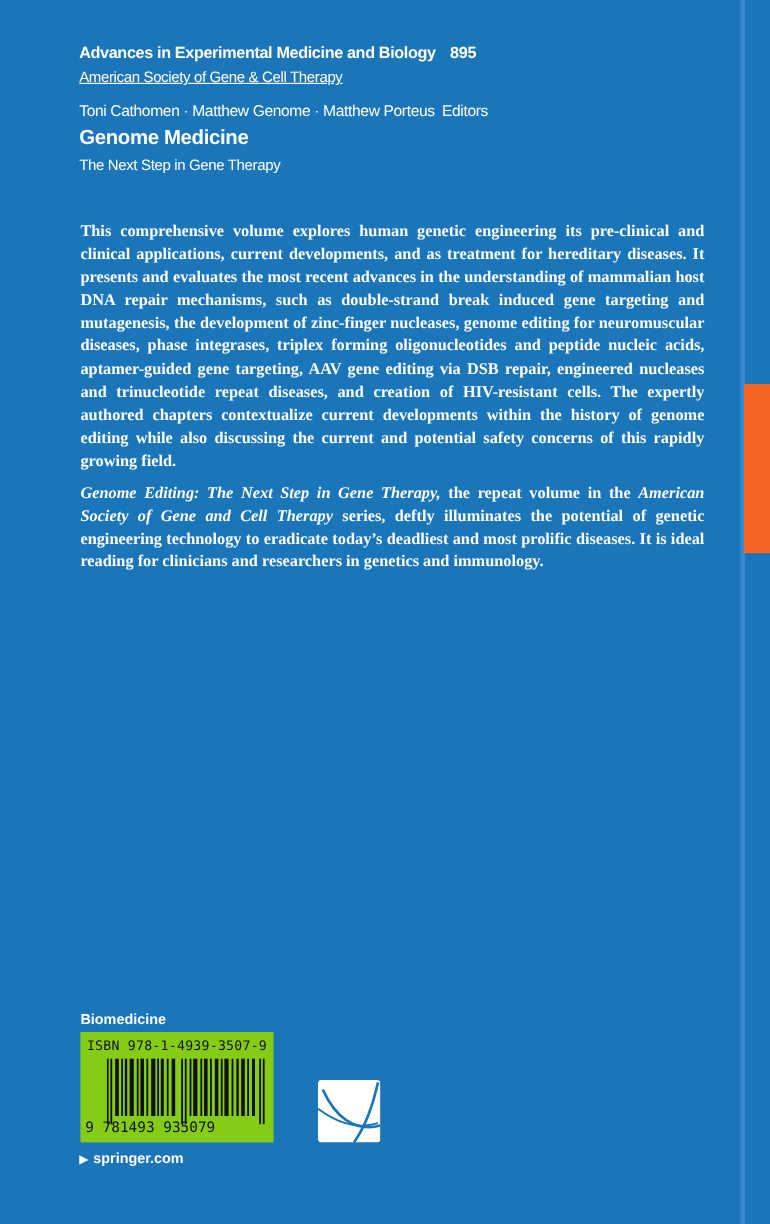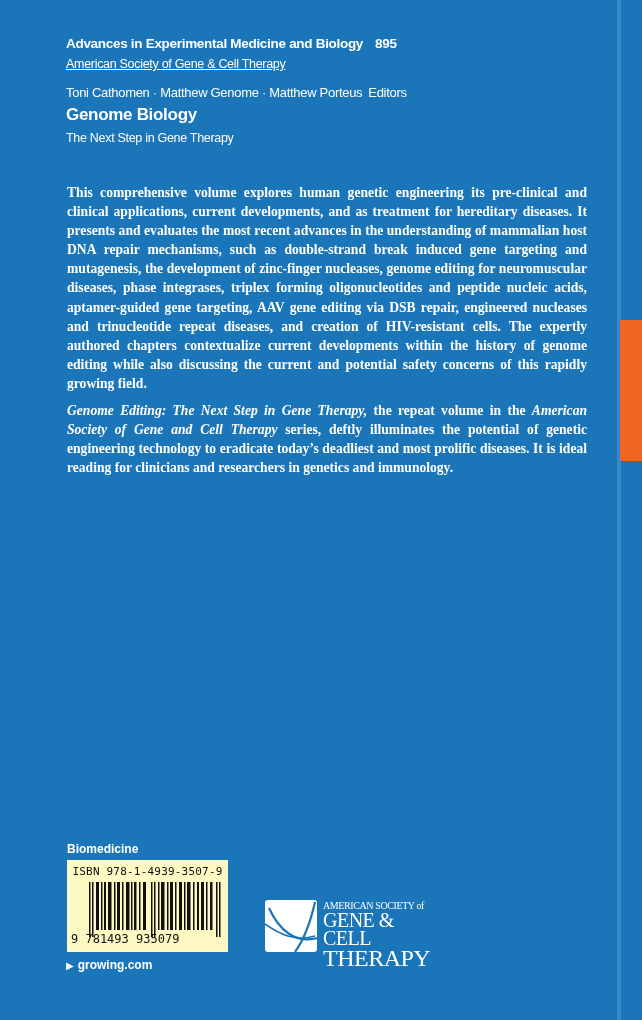--- a/index.html
+++ b/index.html
@@ -11,21 +11,21 @@
   #society { position:absolute; left:66px; top:57px; font-size:12.5px; letter-spacing:-0.3px;text-decoration:underline; }
   #editors { position:absolute; left:66px; top:85px; font-size:13px; letter-spacing:-0.3px; }
   #editors .role { margin-left:6px; }
   #title { position:absolute; left:66px; top:105px; font-size:17px; font-weight:bold; letter-spacing:-0.3px; }
   #subtitle { position:absolute; left:66px; top:131px; font-size:12.5px; letter-spacing:-0.3px;text-align:center; }
   #blurb { position:absolute; left:67px; top:183px; width:520px; font-size:13.6px; line-height:19.1px; text-align:justify;font-weight:bold; }
   #blurb p { margin:0 0 8px 0; }
   .crease { position:absolute; left:617px; top:0; width:4px; height:1020px; background:#3a86cc; }
   .tab { position:absolute; left:620px; top:320px; width:22px; height:141px; background:#f26522; }
   #category { position:absolute; left:67px; top:842px; font-size:12px; font-weight:bold; }
-  .barcode-box { position:absolute; left:67px; top:860px; width:161px; height:92px; background:#fef9c3; }
+  .barcode-box { position:absolute; left:67px; top:860px; width:161px; height:92px; background:#84cc16; }
   .isbn { position:absolute; left:0; top:5px; width:161px; text-align:center; font-family:"DejaVu Sans Mono", monospace; font-size:11px; color:#111; letter-spacing:0.2px; }
   .bars { position:absolute; left:22px; top:22px; width:132px; height:55px; }
   .digits { position:absolute; left:4px; top:72px; width:152px; font-family:"DejaVu Sans Mono", monospace; font-size:12px; color:#111; }
   #springer { position:absolute; left:66px; top:958px; font-size:12px; font-weight:bold; }
   #springer .arrow { font-size:10px; margin-right:4px; }
   .logo { position:absolute; left:265px; top:900px; width:178px; height:54px; }
   .logo-icon { position:absolute; left:0; top:0; width:52px; height:52px; }
   .logo-text { position:absolute; left:58px; top:0; }
   .logo-l1 { font-size:10px; letter-spacing:-0.4px; line-height:11px; }
   .logo-l2 { font-size:20px; line-height:18px; letter-spacing:-0.5px; }
@@ -35,21 +35,21 @@
 <body>
 
 <div>
   <div id="series" class="sans">
     <span>Advances in Experimental Medicine and Biology</span><span class="num">895</span>
   </div>
   <div id="society" class="sans">American Society of Gene &amp; Cell Therapy</div>
   <div id="editors" class="sans">
     <span>Toni Cathomen · Matthew Genome · Matthew Porteus</span><span class="role">Editors</span>
   </div>
-  <div id="title" class="sans">Genome Biology</div>
+  <div id="title" class="sans">Genome Medicine</div>
   <div id="subtitle" class="sans">The Next Step in Gene Therapy</div>
 
   <div id="blurb" class="serif">
     <p>This comprehensive volume explores human genetic engineering its pre-clinical and clinical applications, current developments, and as treatment for hereditary diseases. It presents and evaluates the most recent advances in the understanding of mammalian host DNA repair mechanisms, such as double-strand break induced gene targeting and mutagenesis, the development of zinc-finger nucleases, genome editing for neuromuscular diseases, phase integrases, triplex forming oligonucleotides and peptide nucleic acids, aptamer-guided gene targeting, AAV gene editing via DSB repair, engineered nucleases and trinucleotide repeat diseases, and creation of HIV-resistant cells. The expertly authored chapters contextualize current developments within the history of genome editing while also discussing the current and potential safety concerns of this rapidly growing field.</p>
     <p><i>Genome Editing: The Next Step in Gene Therapy,</i><span> the repeat volume in the </span><i>American Society of Gene and Cell Therapy</i><span> series, deftly illuminates the potential of genetic engineering technology to eradicate today’s deadliest and most prolific diseases. It is ideal reading for clinicians and researchers in genetics and immunology.</span></p>
   </div>
 
   <div class="crease"></div>
   <div class="tab"></div>
 
@@ -89,29 +89,24 @@
           <rect x="117" y="0" width="1.5" height="48"></rect>
         <rect x="121" y="0" width="2.5" height="48"></rect>
         <rect x="127" y="0" width="1.5" height="55"></rect>
           <rect x="130" y="0" width="1.5" height="55"></rect>
       </g>
     </svg>
     <div class="digits">9 781493 935079</div>
   </div>
 
   <div id="springer" class="sans">
-    <span class="arrow">▶</span><span>growing.com</span>
+    <span class="arrow">▶</span><span>springer.com</span>
   </div>
 
   <div class="logo">
     <svg class="logo-icon" viewBox="0 0 52 52">
       <rect x="0" y="0" width="52" height="52" rx="3" fill="#fff"></rect>
       <path d="M4 8 C 14 30, 30 44, 52 38" stroke="#1b75b9" stroke-width="2.2" fill="none"></path>
       <path d="M50 2 C 46 20, 40 38, 30 52" stroke="#1b75b9" stroke-width="2.2" fill="none"></path>
       <path d="M0 24 C 14 34, 30 42, 50 36" stroke="#1b75b9" stroke-width="1.6" fill="none"></path>
     </svg>
-    <div class="logo-text serif">
-      <div class="logo-l1">AMERICAN SOCIETY of</div>
-      <div class="logo-l2">GENE &amp; CELL</div>
-      <div class="logo-l3">THERAPY</div>
-    </div>
   </div>
 </div>
 
 </body></html>

